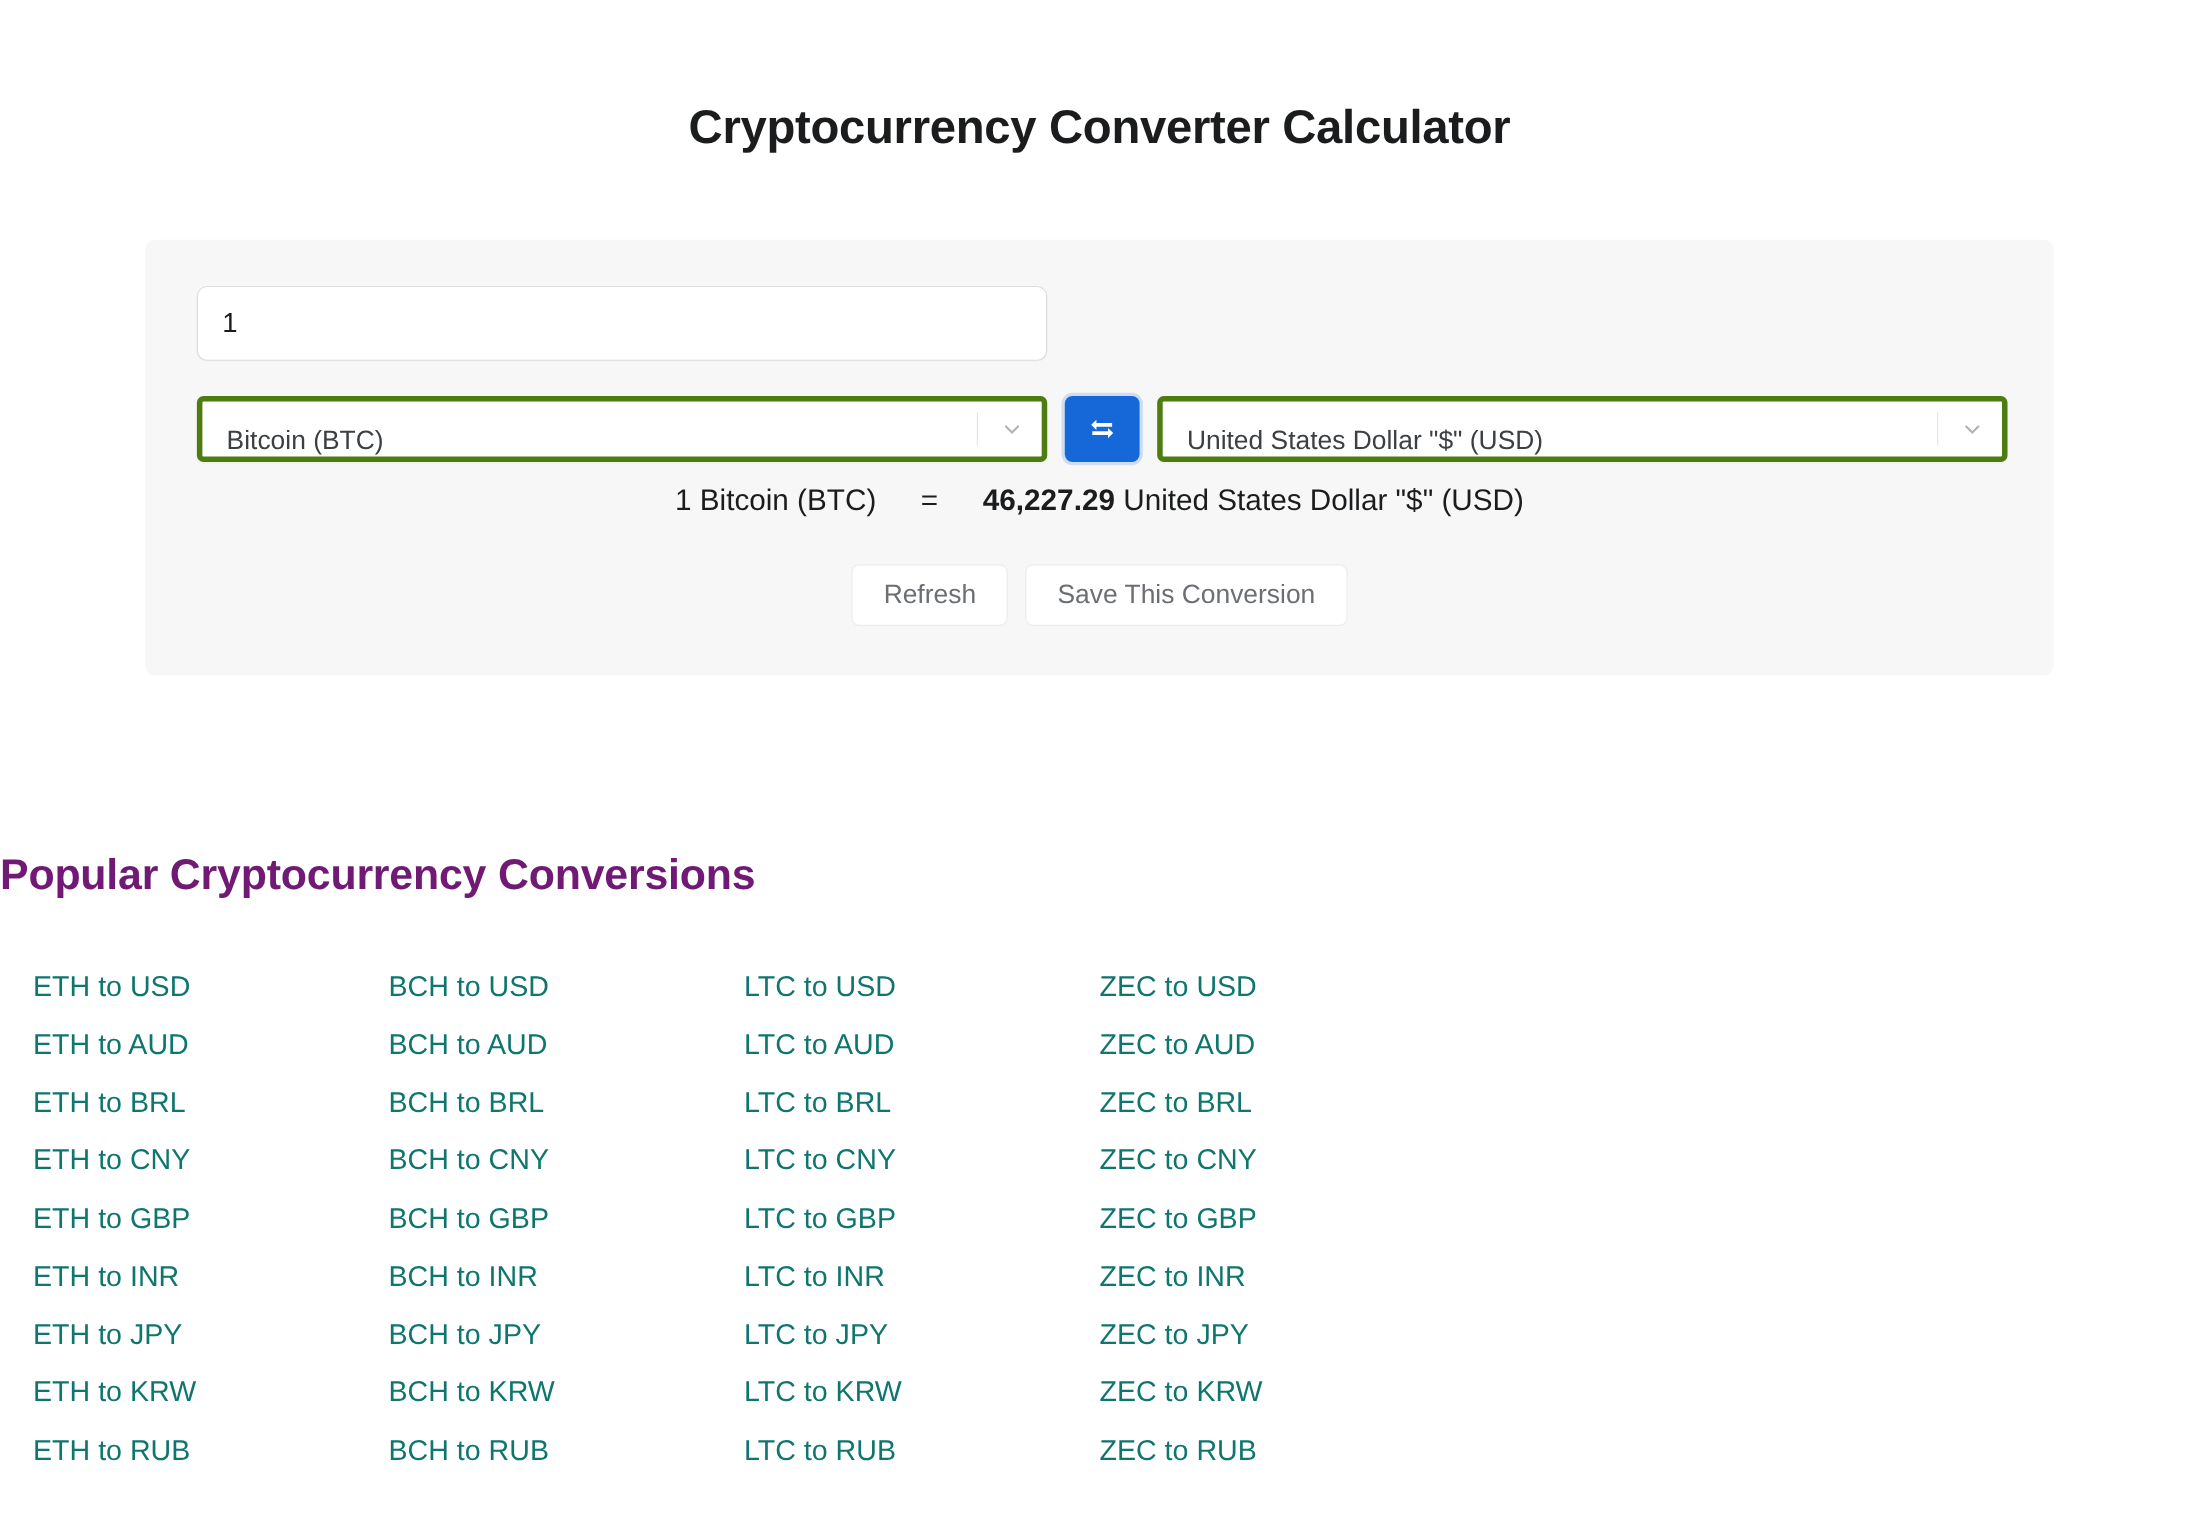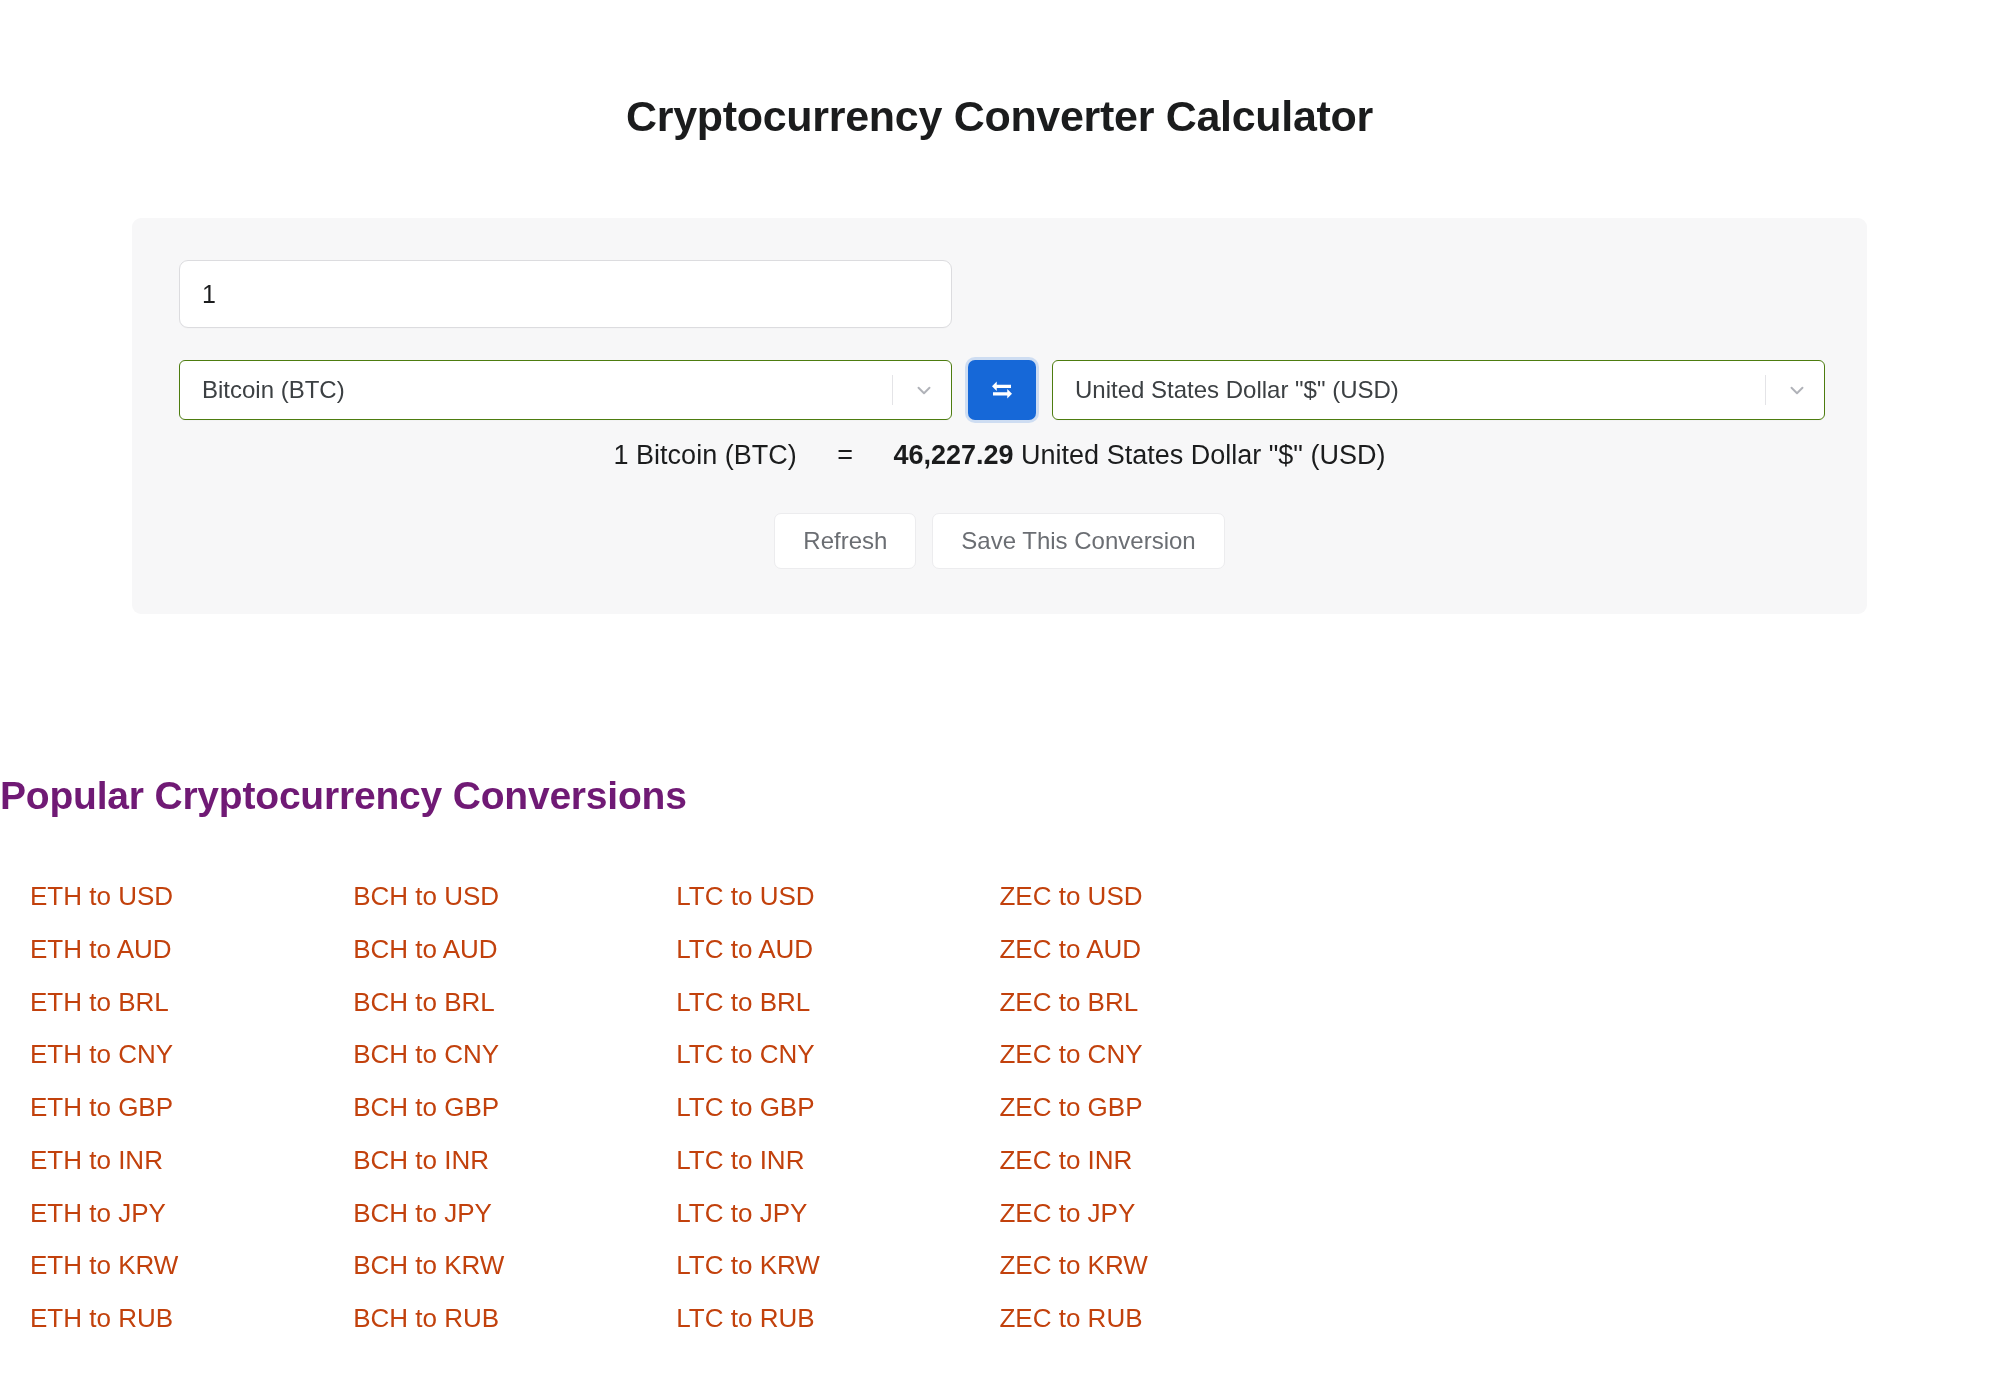--- a/index.html
+++ b/index.html
@@ -61,24 +61,24 @@
     display: flex;
     align-items: center;
     padding-left: 47px;
     margin-top: 32px;
   }
 
   .select-box {
     position: relative;
     height: 60px;
     background: #ffffff;
-    border: 1px solid #4d7c0f;
+    border: 5px solid #4d7c0f;
     border-radius: 6px;
     display: flex;
-    align-items: center;
+    align-items: flex-end;
     box-shadow: 0 1px 1px rgba(0,0,0,0.02);
   }
 
   .select-from { width: 773px; }
   .select-to   { width: 773px; }
 
   .select-value {
     flex: 1;
     font-size: 24px;
     color: #3c4043;
@@ -180,21 +180,21 @@
   }
 
   .links-column {
     display: flex;
     flex-direction: column;
     gap: 21px;
   }
 
   .conv-link {
     font-size: 26px;
-    color: #c2410c;
+    color: #0f766e;
     text-decoration: none;
     line-height: 1.22;
     white-space: nowrap;
   }
 </style>
 </head>
 <body>
 
 <div class="page">
 

